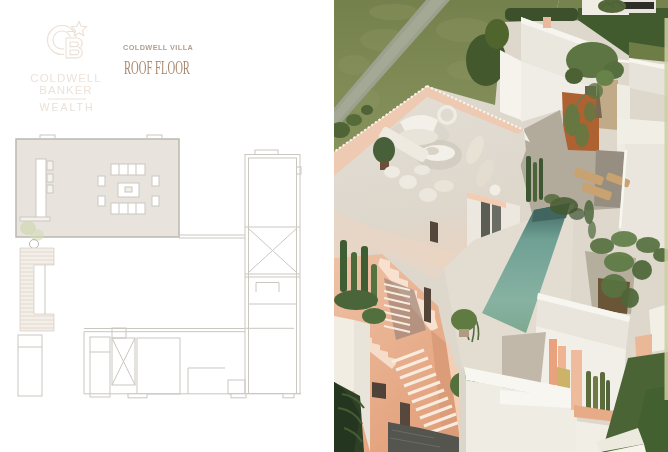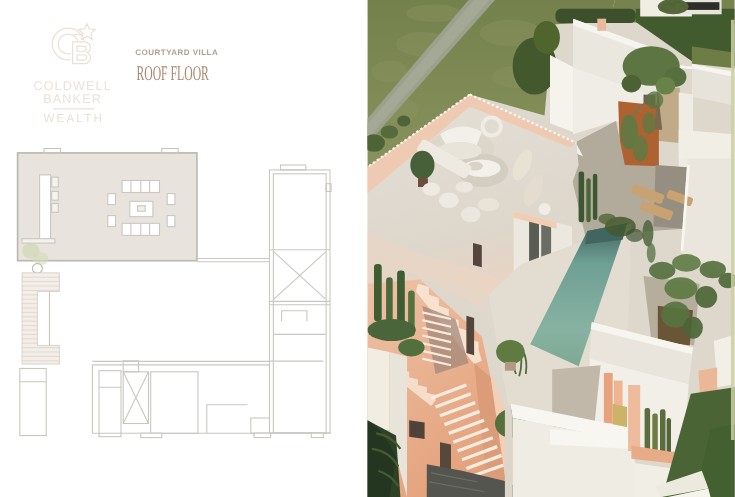--- a/index.html
+++ b/index.html
@@ -23,21 +23,21 @@
       <path d="M48 30 h6 a2.3 2.3 0 0 1 0 4.6 h-6 z M48 38 h6.6 a2.3 2.3 0 0 1 0 4.6 h-6.6 z"></path>
       <path d="M57 9.5 l2.2 4.8 5.3 .5 -4 3.6 1.3 5.3 -4.8 -2.7 -4.8 2.7 1.3 -5.3 -4 -3.6 5.3 -.5 z" fill="#ffffff"></path>
     </g>
     <g fill="#ece2d9" text-anchor="middle" font-family="Liberation Sans, sans-serif">
       <text x="44" y="70" font-size="11.5" letter-spacing="1">COLDWELL</text>
       <text x="44" y="82" font-size="11.5" letter-spacing="1">BANKER</text>
     </g>
     <line x1="26" y1="87" x2="64" y2="87" stroke="#ece2d9" stroke-width="1"></line>
     <text x="45" y="99" font-size="10.5" letter-spacing="2" fill="#eae0d7" text-anchor="middle" font-family="Liberation Sans, sans-serif">WEALTH</text>
   </svg>
-  <div class="ttl1">COURTYARD VILLA</div>
+  <div class="ttl1">COLDWELL VILLA</div>
   <div class="ttl2">ROOF FLOOR</div>
 
   <svg width="320" height="290" viewBox="0 0 320 290" style="position:absolute;left:0px;top:125px;">
     <g stroke="#cac7c1" stroke-width="1" fill="none">
 
       <rect x="16" y="14" width="163" height="98" fill="#e8e4dd" stroke="#bbb8b2" stroke-width="1.5"></rect>
       <rect x="40" y="10" width="15" height="4"></rect>
       <rect x="147" y="10" width="15" height="4"></rect>
 
       <rect x="36" y="34" width="10" height="59" fill="#ffffff"></rect>

